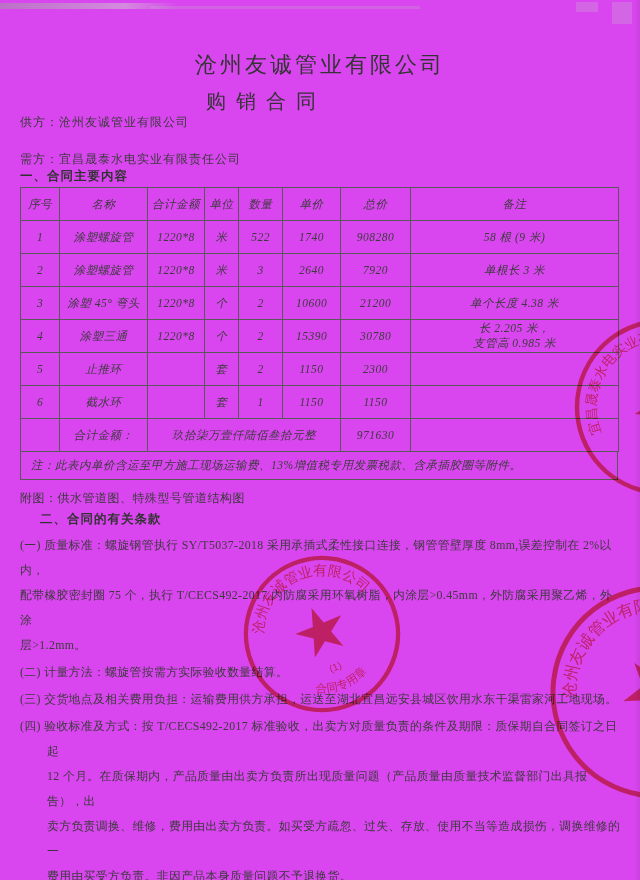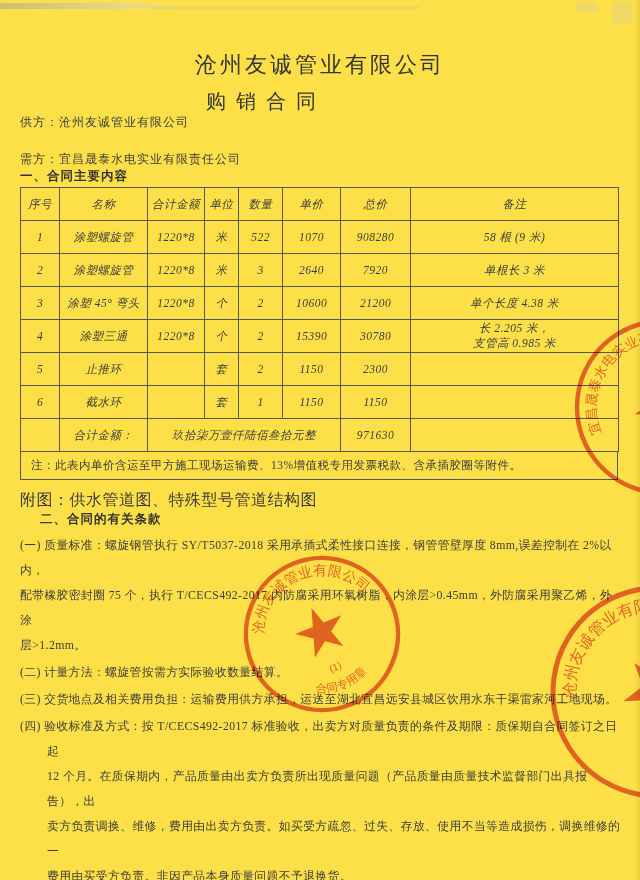--- a/index.html
+++ b/index.html
@@ -1,19 +1,19 @@
 <!DOCTYPE html>
 <html><head>
 <meta charset="utf-8">
 <style>
   html,body{margin:0;padding:0;}
   body{background:#e9e9e7;}
   .page{
     position:relative;width:640px;height:880px;margin:0 auto;
-    background:#fde047;overflow:hidden;
+    background:#d946ef;overflow:hidden;
     font-family:"Liberation Serif","DejaVu Serif",serif;
     color:#3a3a3a;
   }
   .right-edge{position:absolute;top:0;right:0;width:6px;height:100%;
     background:linear-gradient(to right,rgba(0,0,0,0),rgba(0,0,0,0.07));}
   .smudge1{position:absolute;top:3px;left:0;width:178px;height:6px;
     background:linear-gradient(to right,#9d9d9d,#cfcfcd 70%,transparent);opacity:.5;}
   .smudge2{position:absolute;top:6px;left:150px;width:270px;height:3px;
     background:#bdbdbb;opacity:.25;}
   .artifact{position:absolute;background:#c9c9c7;opacity:.25;}
@@ -37,22 +37,22 @@
 
   table.items{position:absolute;top:187px;left:20px;width:598px;
     border-collapse:collapse;table-layout:fixed;font-size:11.5px;color:#3c3c3c;}
   table.items th,table.items td{border:1px solid #585858;text-align:center;
     vertical-align:middle;font-weight:normal;white-space:pre-line;padding:0 2px;
     overflow:hidden;letter-spacing:0.5px;}
   table.items tr{height:33px;font-style:italic;}
 
   .note-box{position:absolute;top:451px;left:20px;width:586px;height:27px;
     border:1px solid #585858;font-size:11.5px;line-height:27px;
-    padding-left:10px;letter-spacing:0.5px;color:#3c3c3c;white-space:nowrap;}
-  .attachment{position:absolute;top:490px;left:20px;font-size:16px;letter-spacing:0.5px;}
+    padding-left:10px;letter-spacing:0.5px;color:#3c3c3c;white-space:nowrap;font-style:italic;}
+  .attachment{position:absolute;top:490px;left:20px;font-size:12px;letter-spacing:0.5px;}
 
   .clauses{position:absolute;top:533px;left:20px;width:602px;
     font-size:11.8px;line-height:25px;letter-spacing:0.4px;color:#3b3b3b;}
   .clause{white-space:pre-line;margin-bottom:2px;}
   .clause.hang{padding-left:27px;text-indent:-27px;}
 
   .seal{position:absolute;mix-blend-mode:multiply;opacity:.8;}
   .seal text{font-family:"Liberation Sans","DejaVu Sans",sans-serif;fill:#d94f48;}
   .seal-buyer{top:307px;left:563px;transform:rotate(-32deg);}
   .seal-supplier-center{top:549px;left:237px;transform:rotate(-22deg);}
@@ -101,21 +101,21 @@
           <th>备注</th>
         </tr>
       </thead>
     <tbody>
         <tr>
           <td>1</td>
           <td>涂塑螺旋管</td>
           <td>1220*8</td>
           <td>米</td>
           <td>522</td>
-          <td>1070</td>
+          <td>1740</td>
           <td>908280</td>
           <td>58 根 (9 米)</td>
         </tr>
         <tr>
           <td>2</td>
           <td>涂塑螺旋管</td>
           <td>1220*8</td>
           <td>米</td>
           <td>3</td>
           <td>2640</td>

